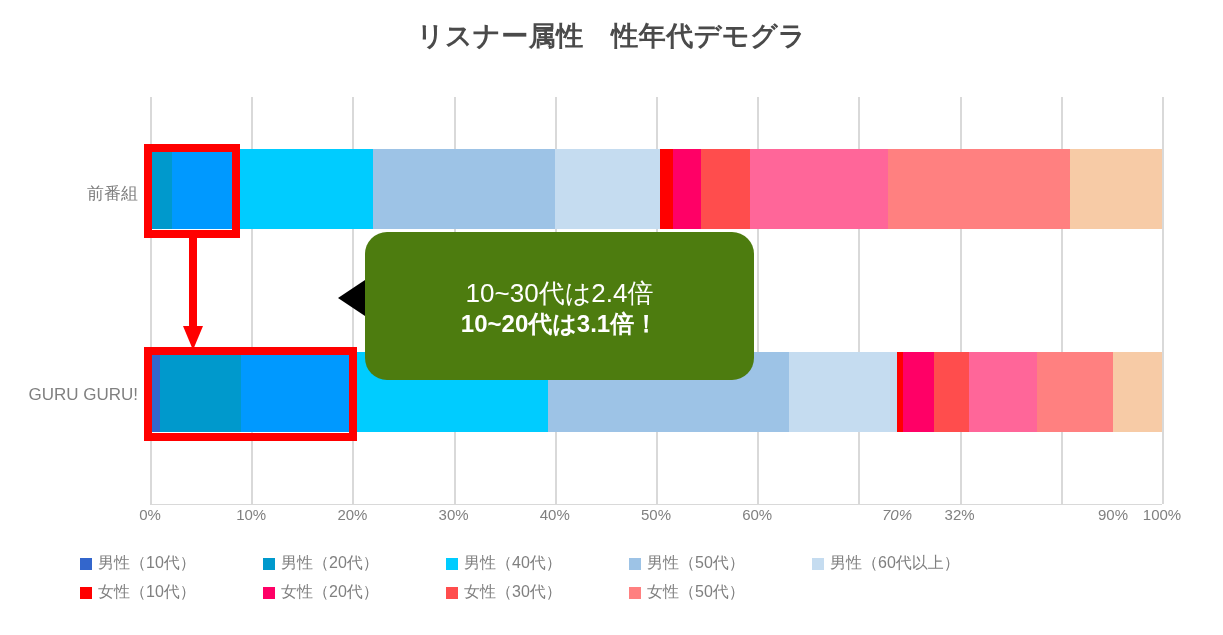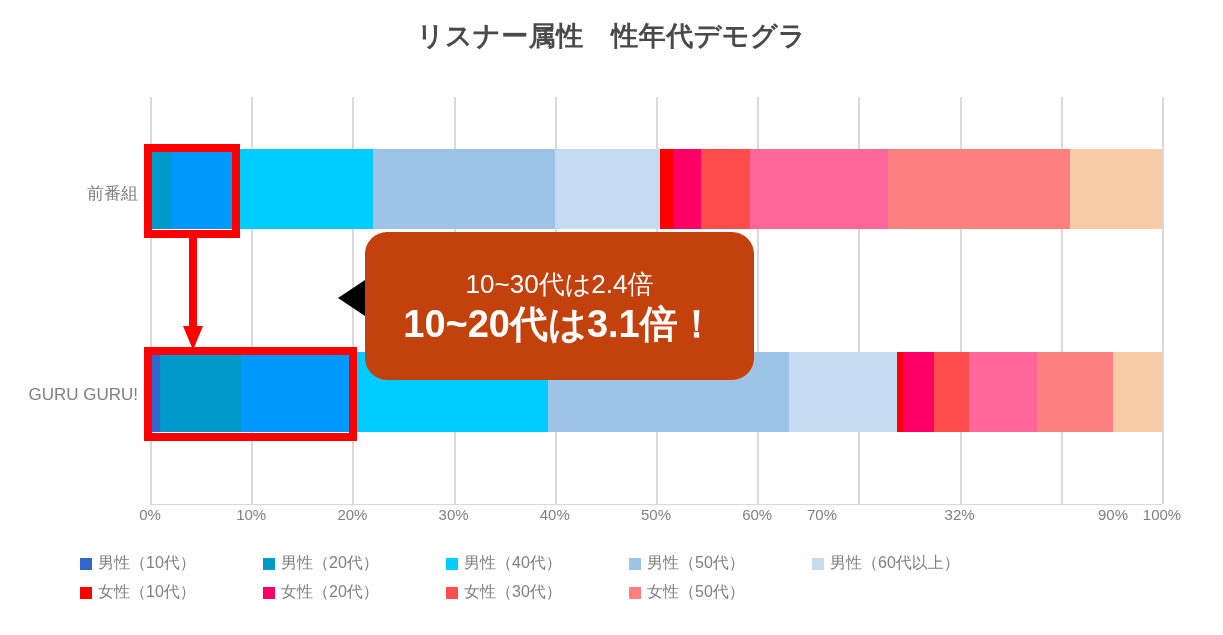--- a/index.html
+++ b/index.html
@@ -67,21 +67,21 @@
   #highlight-box-bottom { left: 144px; top: 347px; width: 213px; height: 94px; }
 
   
   #arrow-down { position: absolute; left: 181px; top: 238px; width: 24px; height: 115px; }
 
   
   #callout {
     position: absolute;
     left: 365px; top: 232px;
     width: 389px; height: 148px;
-    background: #c2410c;
+    background: #4d7c0f;
     border-radius: 22px;
     display: flex;
     flex-direction: column;
     align-items: center;
     justify-content: center;
     padding-top: 4px;
   }
   #callout-tail {
     position: absolute;
     left: 338px; top: 278px;
@@ -92,21 +92,21 @@
   }
   #callout-line-1 {
     color: #ffffff;
     font-size: 26px;
     font-weight: 400;
     line-height: 1.25;
     white-space: nowrap;
   }
   #callout-line-2 {
     color: #ffffff;
-    font-size: 38px;
+    font-size: 24px;
     font-weight: 700;
     line-height: 1.25;
     white-space: nowrap;
   }
 
   
   #legend {
     position: absolute;
     left: 80px; top: 553px;
     width: 1100px;
@@ -183,21 +183,21 @@
 
 <div id="axis-line"></div>
 <div id="x-axis">
     <div class="xtick" style="left: 0px;">0%</div>
     <div class="xtick" style="left: 101.2px;">10%</div>
     <div class="xtick" style="left: 202.4px;">20%</div>
     <div class="xtick" style="left: 303.6px;">30%</div>
     <div class="xtick" style="left: 404.8px;">40%</div>
     <div class="xtick" style="left: 506px;">50%</div>
     <div class="xtick" style="left: 607.2px;">60%</div>
-    <div class="xtick" style="left: 672px;">70%</div>
+    <div class="xtick" style="left: 747px; font-style: italic;">70%</div>
     <div class="xtick" style="left: 809.6px;">32%</div>
     <div class="xtick" style="left: 963px;">90%</div>
     <div class="xtick" style="left: 1012px;">100%</div>
   </div>
 
 <div class="hl-box" id="highlight-box-top"></div>
 <div class="hl-box" id="highlight-box-bottom"></div>
 
 <svg id="arrow-down" viewBox="0 0 24 115" xmlns="http://www.w3.org/2000/svg">
   <rect x="8" y="0" width="8" height="90" fill="#ff0000"></rect>

